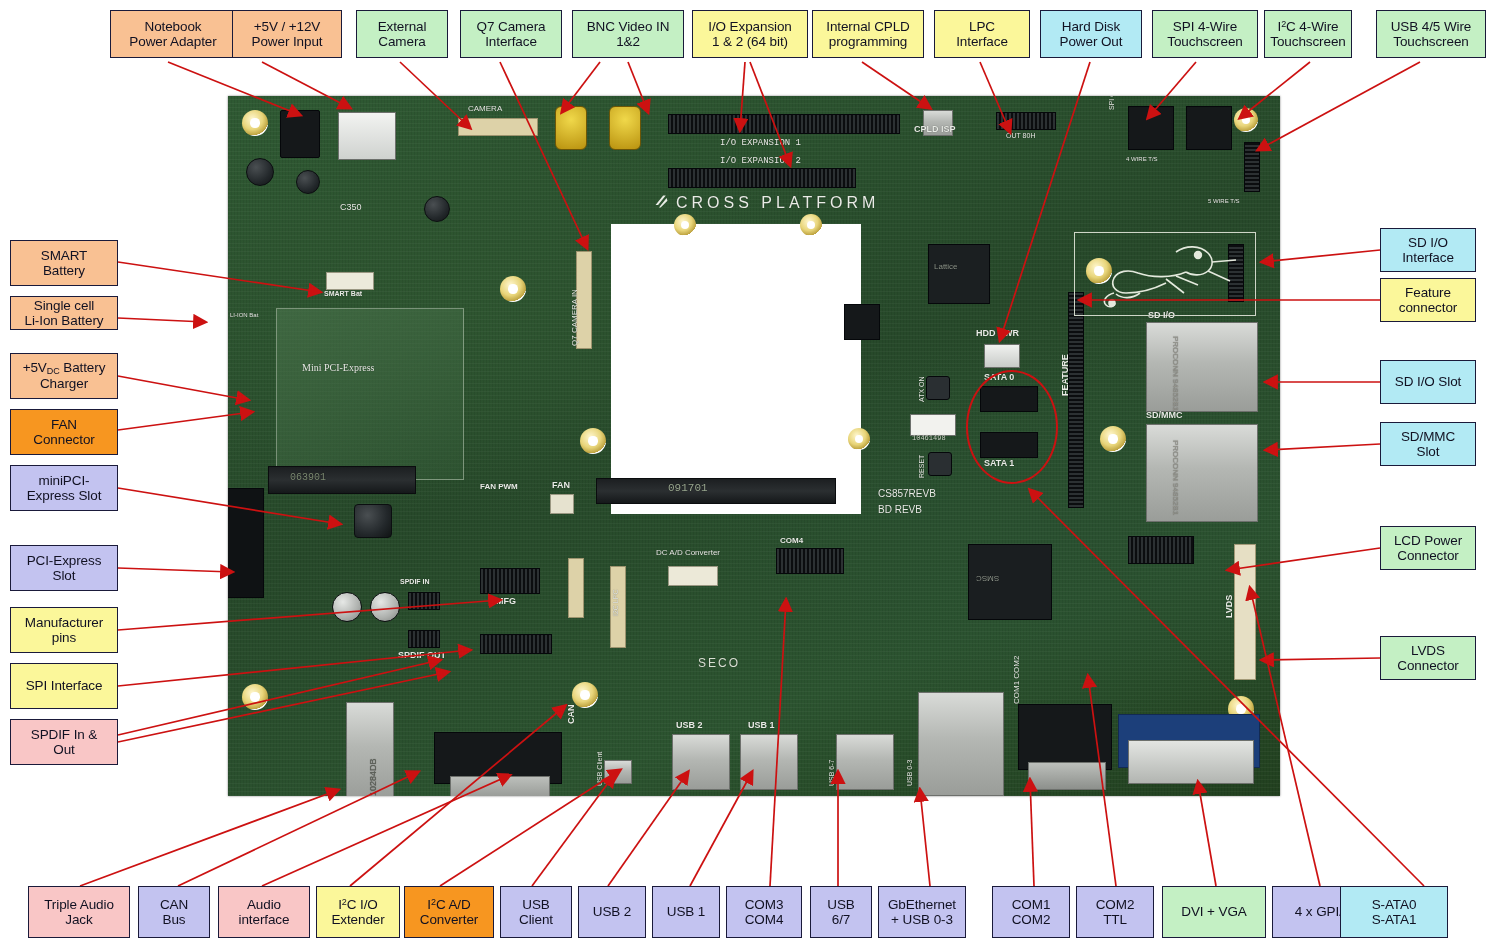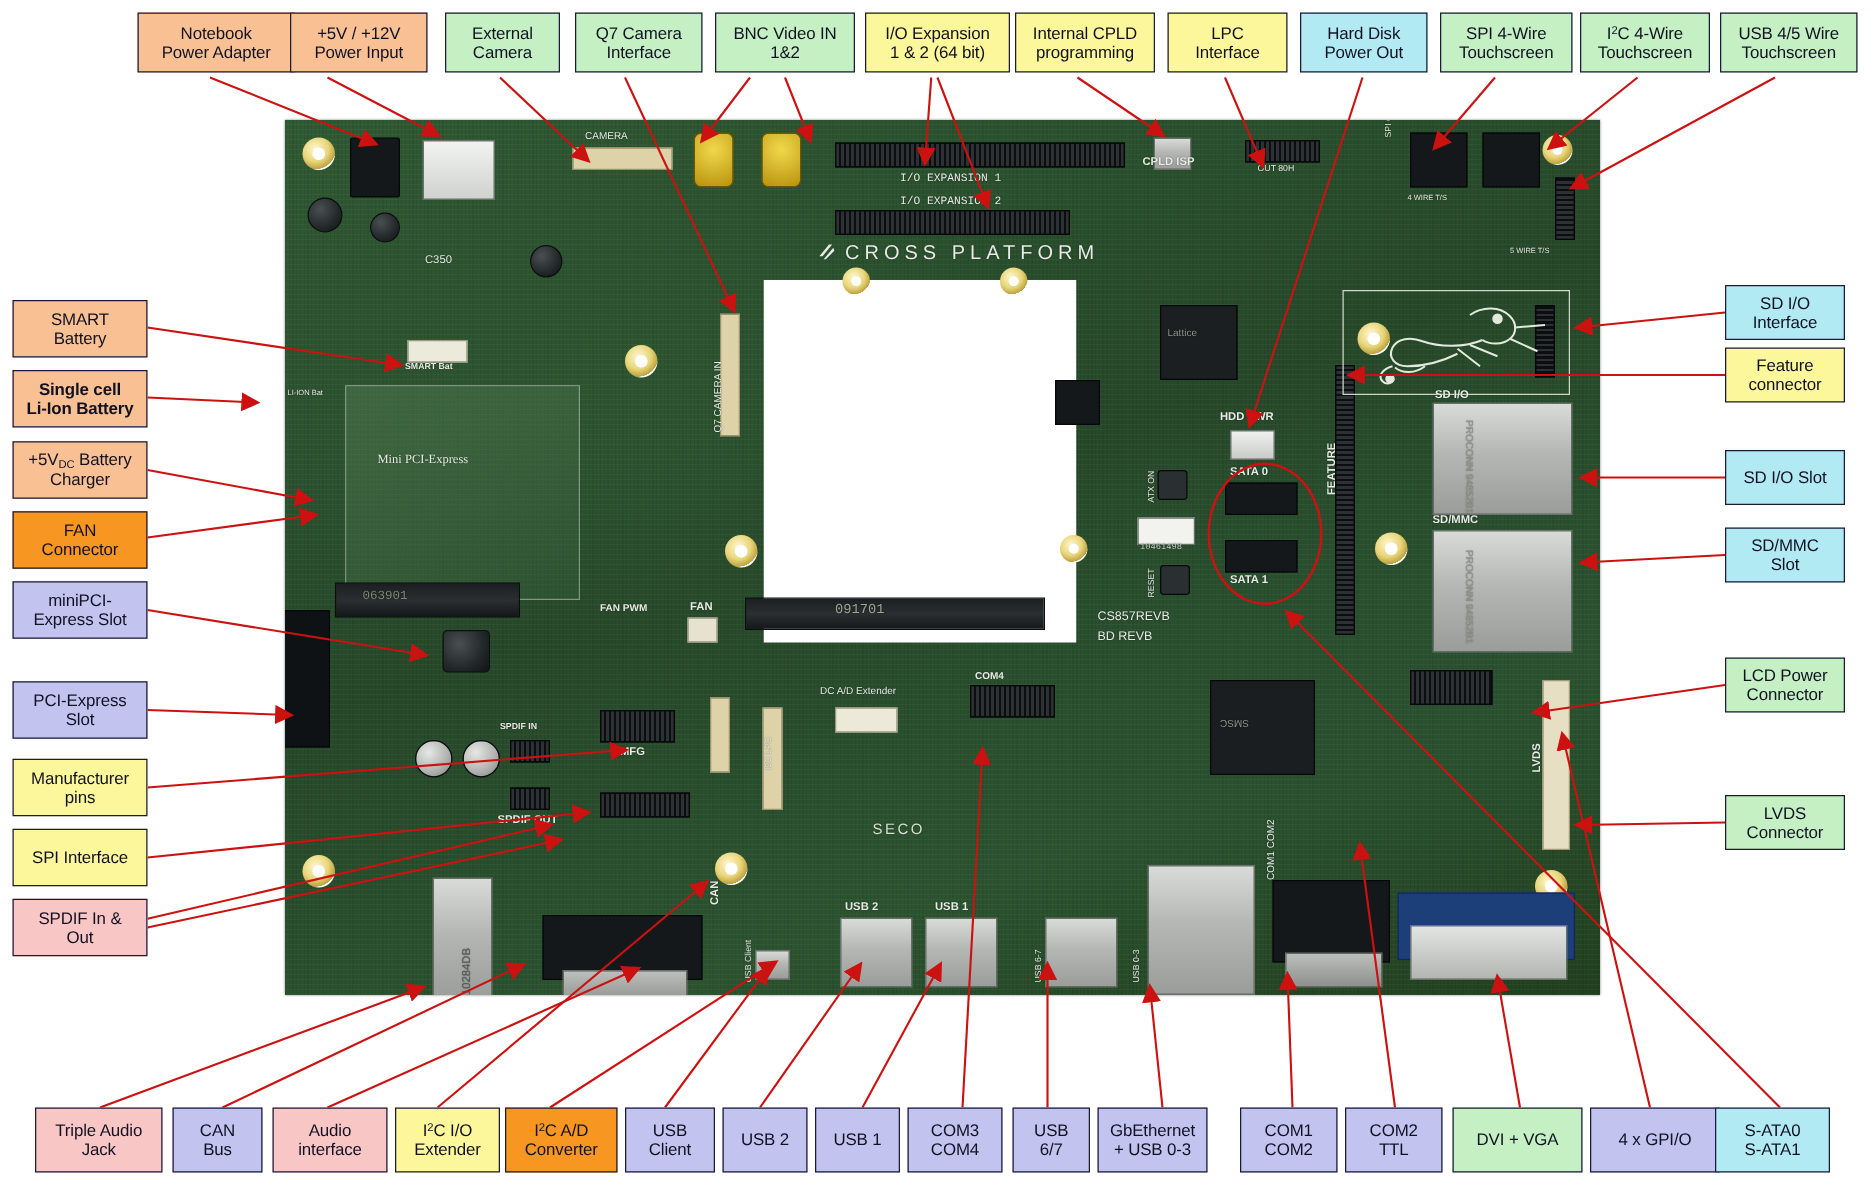--- a/index.html
+++ b/index.html
@@ -327,21 +327,21 @@
     <div class="silk sans" style="left:952px;top:344px;font-size:8px;color:#9a9a92;transform:rotate(90deg);transform-origin:left top;">PROCONN 94852B1</div>
     <div class="silk sans" style="left:996px;top:522px;font-size:9px;font-weight:bold;transform:rotate(-90deg);transform-origin:left top;">LVDS</div>
     <div class="silk sans" style="left:650px;top:392px;font-size:10px;">CS857REVB</div>
     <div class="silk sans" style="left:650px;top:408px;font-size:10px;">BD REVB</div>
     <div class="silk sans" style="left:324px;top:384px;font-size:9px;font-weight:bold;">FAN</div>
     <div class="silk sans" style="left:252px;top:386px;font-size:8px;font-weight:bold;">FAN PWM</div>
     <div class="silk sans" style="left:268px;top:500px;font-size:9px;font-weight:bold;">MFG</div>
     <div class="silk sans" style="left:172px;top:482px;font-size:7px;font-weight:bold;">SPDIF IN</div>
     <div class="silk sans" style="left:170px;top:554px;font-size:9px;font-weight:bold;">SPDIF OUT</div>
     <div class="silk sans" style="left:338px;top:628px;font-size:9px;font-weight:bold;transform:rotate(-90deg);transform-origin:left top;">CAN</div>
-    <div class="silk sans" style="left:428px;top:452px;font-size:8px;">DC A/D Extender</div>
+    <div class="silk sans" style="left:428px;top:452px;font-size:8px;">DC A/D Converter</div>
     <div class="silk sans" style="left:384px;top:520px;font-size:7px;transform:rotate(-90deg);transform-origin:left top;">I2C LPC</div>
     <div class="silk sans" style="left:552px;top:440px;font-size:8px;font-weight:bold;">COM4</div>
     <div class="silk sans" style="left:784px;top:608px;font-size:8px;transform:rotate(-90deg);transform-origin:left top;">COM1 COM2</div>
     <div class="silk sans" style="left:368px;top:690px;font-size:7px;transform:rotate(-90deg);transform-origin:left top;">USB Client</div>
     <div class="silk sans" style="left:448px;top:624px;font-size:9px;font-weight:bold;">USB 2</div>
     <div class="silk sans" style="left:520px;top:624px;font-size:9px;font-weight:bold;">USB 1</div>
     <div class="silk sans" style="left:600px;top:690px;font-size:7px;transform:rotate(-90deg);transform-origin:left top;">USB 6-7</div>
     <div class="silk sans" style="left:678px;top:690px;font-size:7px;transform:rotate(-90deg);transform-origin:left top;">USB 0-3</div>
     <div class="silk sans" style="left:690px;top:306px;font-size:7px;transform:rotate(-90deg);transform-origin:left top;">ATX ON</div>
     <div class="silk sans" style="left:690px;top:382px;font-size:7px;transform:rotate(-90deg);transform-origin:left top;">RESET</div>
@@ -425,27 +425,27 @@
   <div class="lbl c-yellow" style="left:692px;top:10px;width:116px;height:48px;"><span>I/O Expansion
 1 &amp; 2 (64 bit)</span></div>
   <div class="lbl c-yellow" style="left:812px;top:10px;width:112px;height:48px;"><span>Internal CPLD
 programming</span></div>
   <div class="lbl c-yellow" style="left:934px;top:10px;width:96px;height:48px;"><span>LPC
 Interface</span></div>
   <div class="lbl c-blue" style="left:1040px;top:10px;width:102px;height:48px;"><span>Hard Disk
 Power Out</span></div>
   <div class="lbl c-green" style="left:1152px;top:10px;width:106px;height:48px;"><span>SPI 4-Wire
 Touchscreen</span></div>
-  <div class="lbl c-green" style="left:1264px;top:10px;width:104px;height:48px;align-items:center;"><span>I<sup>2</sup>C 4-Wire<br>Touchscreen</span></div>
+  <div class="lbl c-green" style="left:1264px;top:10px;width:88px;height:48px;align-items:center;"><span>I<sup>2</sup>C 4-Wire<br>Touchscreen</span></div>
   <div class="lbl c-green" style="left:1376px;top:10px;width:110px;height:48px;"><span>USB 4/5 Wire
 Touchscreen</span></div>
 
   <div class="lbl c-orange" style="left:10px;top:240px;width:108px;height:46px;"><span>SMART
 Battery</span></div>
-  <div class="lbl c-orange" style="left:10px;top:296px;width:108px;height:46px;font-weight:bold;"><span>Single cell
+  <div class="lbl c-orange" style="left:10px;top:296px;width:108px;height:34px;"><span>Single cell
 Li-Ion Battery</span></div>
   <div class="lbl c-orange" style="left:10px;top:353px;width:108px;height:46px;"><span>+5V<sub>DC</sub> Battery<br>Charger</span></div>
   <div class="lbl c-dorange" style="left:10px;top:409px;width:108px;height:46px;"><span>FAN
 Connector</span></div>
   <div class="lbl c-purple" style="left:10px;top:465px;width:108px;height:46px;"><span>miniPCI-
 Express Slot</span></div>
   <div class="lbl c-purple" style="left:10px;top:545px;width:108px;height:46px;"><span>PCI-Express
 Slot</span></div>
   <div class="lbl c-yellow" style="left:10px;top:607px;width:108px;height:46px;"><span>Manufacturer
 pins</span></div>
@@ -482,16 +482,16 @@
   <div class="lbl c-purple" style="left:810px;top:886px;width:62px;height:52px;"><span>USB
 6/7</span></div>
   <div class="lbl c-purple" style="left:878px;top:886px;width:88px;height:52px;"><span>GbEthernet
 + USB 0-3</span></div>
   <div class="lbl c-purple" style="left:992px;top:886px;width:78px;height:52px;"><span>COM1
 COM2</span></div>
   <div class="lbl c-purple" style="left:1076px;top:886px;width:78px;height:52px;"><span>COM2
 TTL</span></div>
   <div class="lbl c-green" style="left:1162px;top:886px;width:104px;height:52px;"><span>DVI + VGA</span></div>
   <div class="lbl c-purple" style="left:1272px;top:886px;width:104px;height:52px;"><span>4 x GPI/O</span></div>
-  <div class="lbl c-blue" style="left:1372px;top:886px;width:92px;height:52px;"><span>S-ATA0
+  <div class="lbl c-blue" style="left:1340px;top:886px;width:108px;height:52px;"><span>S-ATA0
 S-ATA1</span></div>
 
 </div>
 
 </body></html>

